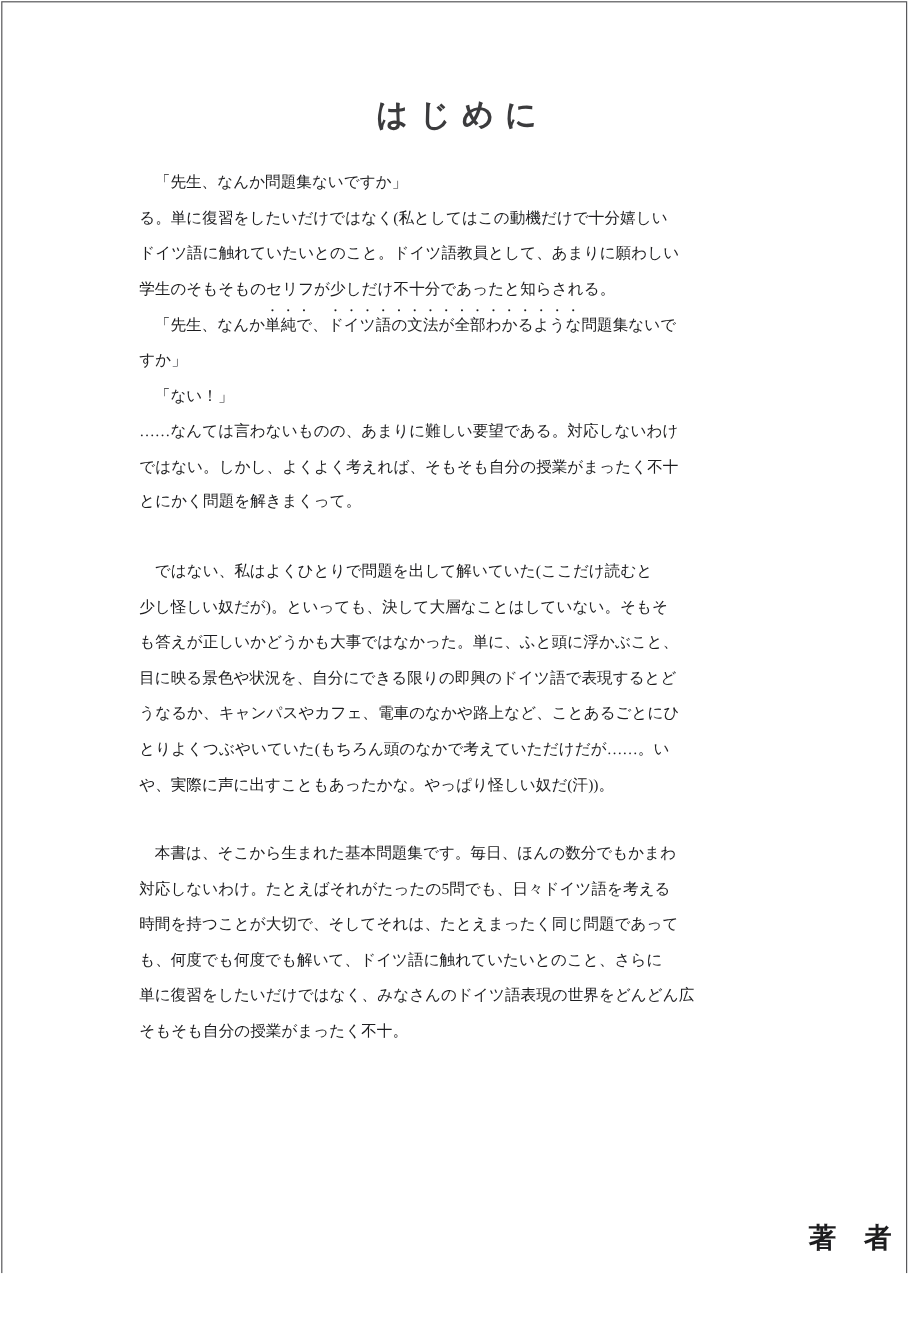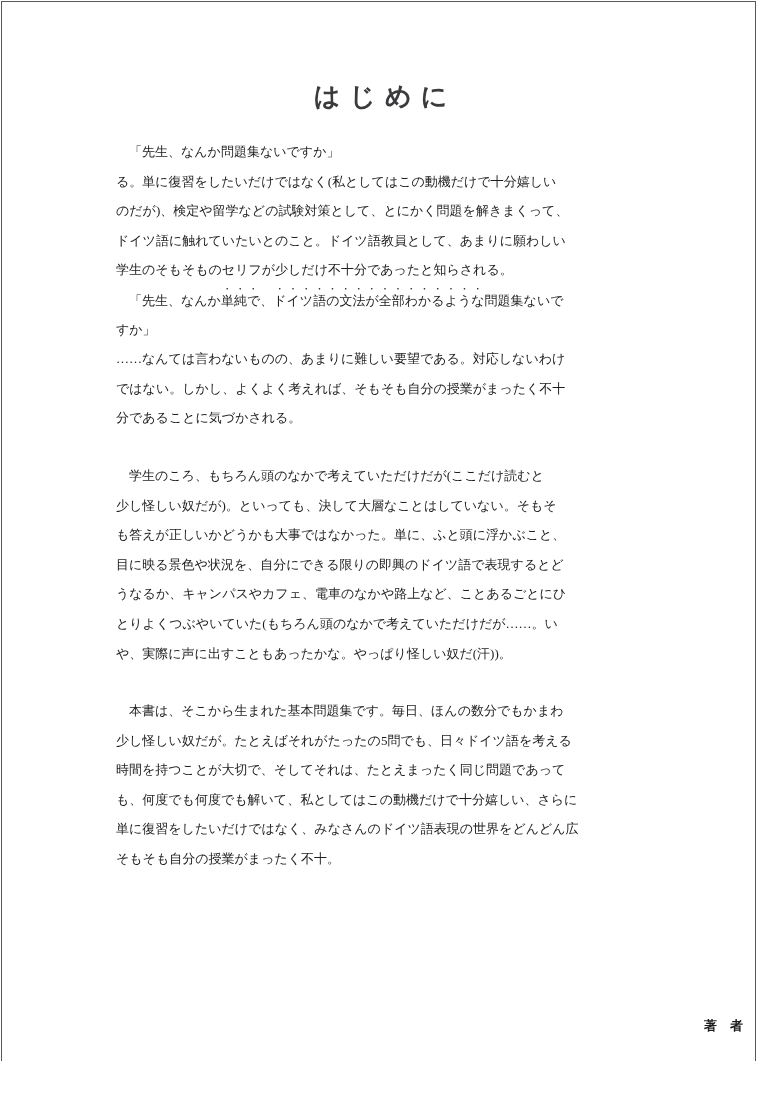--- a/index.html
+++ b/index.html
@@ -71,63 +71,63 @@
     text-emphasis-position: over right;
   }
   .author-signature {
     position: absolute;
     top: 1019px;
     left: 0;
     width: 100%;
     box-sizing: border-box;
     padding-right: 18px;
     text-align: right;
-    font-size: 13px;
+    font-size: 23px;
     line-height: 1.1;
     font-weight: 600;
     color: #1d1d1f;
     white-space: pre;
   }
 </style>
 </head>
 <body>
 
 <div class="page">
   <div class="page-border"></div>
 
   <h1 class="page-title">はじめに</h1>
 
   <div class="text-col">
     <div class="preface-body" id="preface-body">
         <div class="paragraph">
           <div class="text-line"><span>　「先生、なんか問題集ないですか」</span></div>
           <div class="text-line"><span>る。単に復習をしたいだけではなく(私としてはこの動機だけで十分嬉しい</span></div>
-          <div class="text-line"><span>のだが)、検定や留学などの試験対策として、とにかく問題を解きまくって、</span></div>
           <div class="text-line"><span>ドイツ語に触れていたいとのこと。ドイツ語教員として、あまりに願わしい</span></div>
           <div class="text-line"><span>学生のそもそものセリフが少しだけ不十分であったと知らされる。</span></div>
           <div class="text-line"><span>　「先生、なんか</span><span class="emp">単純で</span><span>、</span><span class="emp">ドイツ語の文法が全部わかるような</span><span>問題集ないで</span></div>
           <div class="text-line"><span>すか」</span></div>
+          <div class="text-line"><span>　「ない！」</span></div>
           <div class="text-line"><span>……なんては言わないものの、あまりに難しい要望である。対応しないわけ</span></div>
           <div class="text-line"><span>ではない。しかし、よくよく考えれば、そもそも自分の授業がまったく不十</span></div>
-          <div class="text-line"><span>分であることに気づかされる。</span></div>
+          <div class="text-line"><span>とにかく問題を解きまくって。</span></div>
         </div>
         <div class="paragraph">
-          <div class="text-line"><span>　学生のころ、もちろん頭のなかで考えていただけだが(ここだけ読むと</span></div>
+          <div class="text-line"><span>　ではない、私はよくひとりで問題を出して解いていた(ここだけ読むと</span></div>
           <div class="text-line"><span>少し怪しい奴だが)。といっても、決して大層なことはしていない。そもそ</span></div>
           <div class="text-line"><span>も答えが正しいかどうかも大事ではなかった。単に、ふと頭に浮かぶこと、</span></div>
           <div class="text-line"><span>目に映る景色や状況を、自分にできる限りの即興のドイツ語で表現するとど</span></div>
           <div class="text-line"><span>うなるか、キャンパスやカフェ、電車のなかや路上など、ことあるごとにひ</span></div>
           <div class="text-line"><span>とりよくつぶやいていた(もちろん頭のなかで考えていただけだが……。い</span></div>
           <div class="text-line"><span>や、実際に声に出すこともあったかな。やっぱり怪しい奴だ(汗))。</span></div>
         </div>
         <div class="paragraph">
           <div class="text-line"><span>　本書は、そこから生まれた基本問題集です。毎日、ほんの数分でもかまわ</span></div>
-          <div class="text-line"><span>少し怪しい奴だが。たとえばそれがたったの5問でも、日々ドイツ語を考える</span></div>
+          <div class="text-line"><span>対応しないわけ。たとえばそれがたったの5問でも、日々ドイツ語を考える</span></div>
           <div class="text-line"><span>時間を持つことが大切で、そしてそれは、たとえまったく同じ問題であって</span></div>
-          <div class="text-line"><span>も、何度でも何度でも解いて、私としてはこの動機だけで十分嬉しい、さらに</span></div>
+          <div class="text-line"><span>も、何度でも何度でも解いて、ドイツ語に触れていたいとのこと、さらに</span></div>
           <div class="text-line"><span>単に復習をしたいだけではなく、みなさんのドイツ語表現の世界をどんどん広</span></div>
           <div class="text-line"><span>そもそも自分の授業がまったく不十。</span></div>
         </div>
       </div>
   </div>
 
   <div class="author-signature">著　者</div>
 </div>
 
 </body></html>

